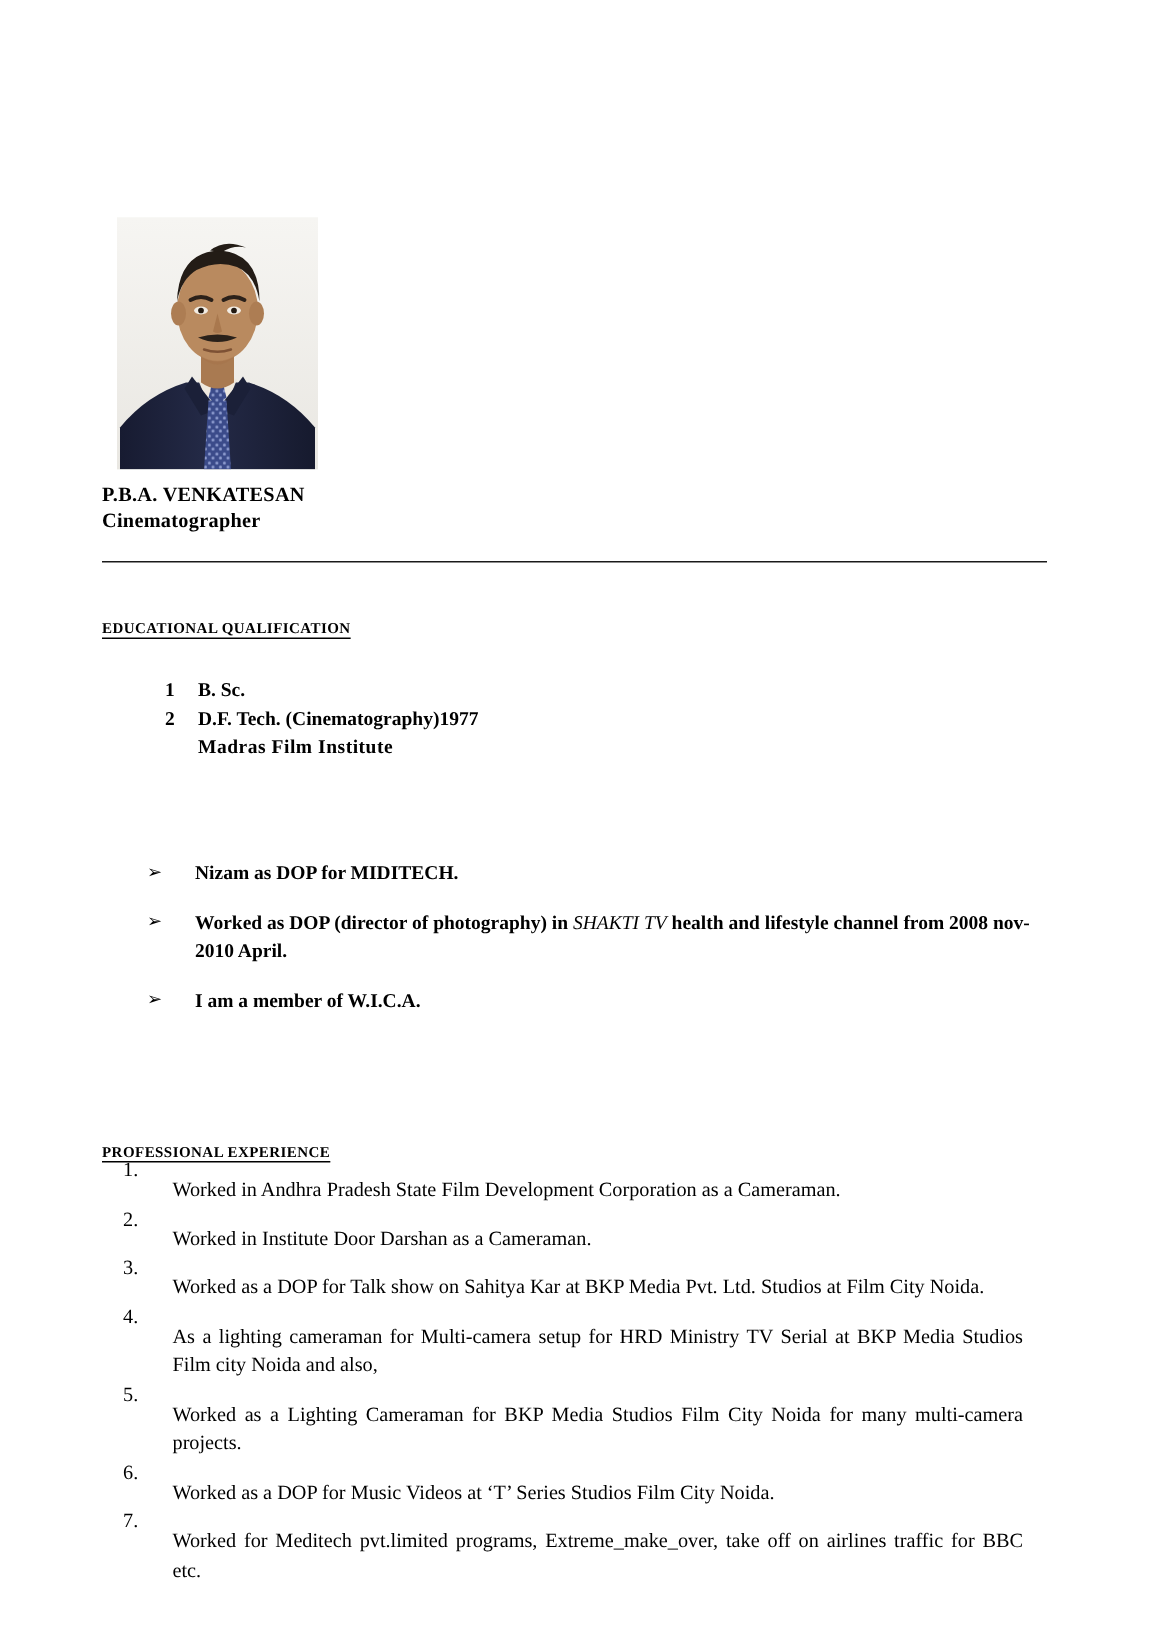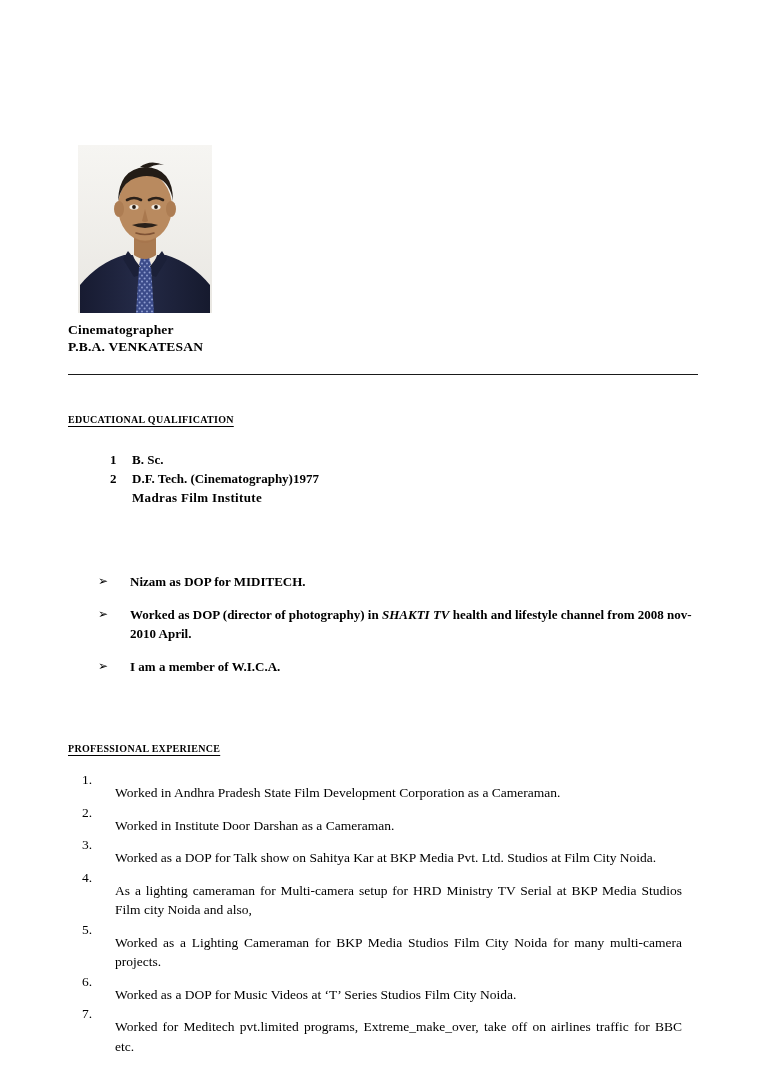--- a/index.html
+++ b/index.html
@@ -65,21 +65,21 @@
   .section-heading {
     position: absolute;
     font-size: 10px;
     font-weight: bold;
     letter-spacing: 0.3px;
     text-decoration: underline;
     text-underline-offset: 3px;
     white-space: nowrap;
   }
   #edu-heading { left: 68px; top: 414px; }
-  #exp-heading { left: 68px; top: 743px; text-align: center; }
+  #exp-heading { left: 68px; top: 763px; text-align: center; }
 
   
   .edu-list {
     position: absolute;
     left: 110px;
     top: 450px;
     width: 500px;
   }
   .edu-item {
     display: flex;
@@ -115,21 +115,21 @@
   }
   .arrow-item:last-child { margin-bottom: 0; }
   .arrow-mark {
     flex: 0 0 32px;
     width: 32px;
     font-size: 12px;
     line-height: 19.5px;
     font-weight: normal;
   }
   .arrow-body { flex: 1 1 auto; }
-  .em-italic { font-style: italic; font-weight: bold; }
+  .em-italic { font-style: italic; font-weight: normal; }
 
   
   .exp-list {
     position: absolute;
     left: 82px;
     top: 770px;
     width: 600px;
   }
   .exp-item {
     display: flex;
@@ -205,22 +205,22 @@
 
       <path d="M54 80 Q67 76 80 80 Q67 86 54 80 Z" fill="#2a211a"></path>
 
       <path d="M58 88 Q67 91 76 88" stroke="#7d5134" stroke-width="1.6" fill="none" stroke-linecap="round"></path>
 
       <path d="M55 92 Q67 99 79 92 Q67 104 55 92 Z" fill="#a57249" opacity="0.45"></path>
     </svg>
   </div>
 
   <div class="name-block">
+    <div class="name-line">P.B.A. VENKATESAN</div>
     <div class="name-line">Cinematographer</div>
-    <div class="name-line">P.B.A. VENKATESAN</div>
   </div>
 
   <div class="hrule"></div>
 
   <div class="section-heading" id="edu-heading">EDUCATIONAL  QUALIFICATION</div>
 
   <div class="edu-list">
 
     <div class="edu-item">
       <span class="edu-num">1</span>

